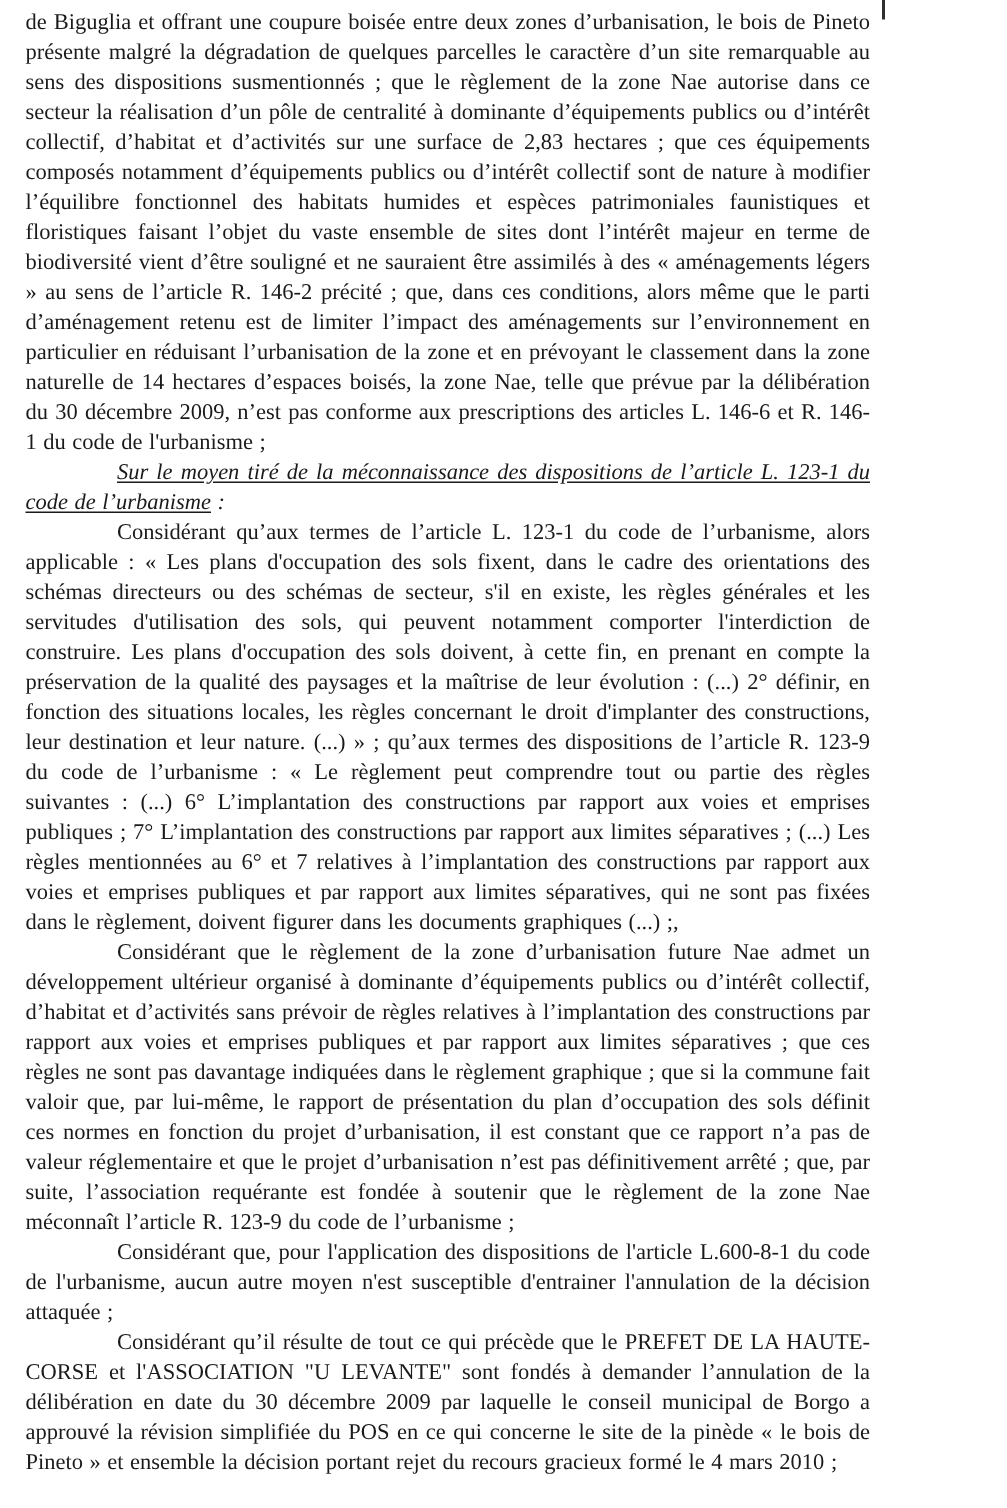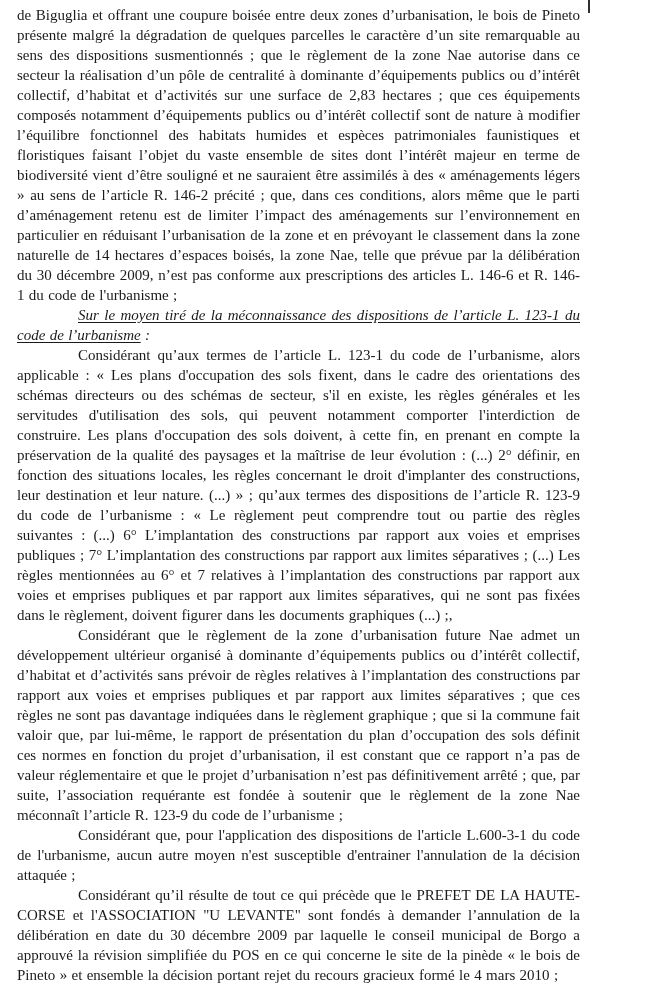--- a/index.html
+++ b/index.html
@@ -57,17 +57,17 @@
   <div class="corner-mark"></div>
 
   <p class="block">de Biguglia et offrant une coupure boisée entre deux zones d’urbanisation, le bois de Pineto présente malgré la dégradation de quelques parcelles le caractère d’un site remarquable au sens des dispositions susmentionnés ; que le règlement de la zone Nae autorise dans ce secteur la réalisation d’un pôle de centralité à dominante d’équipements publics ou d’intérêt collectif, d’habitat et d’activités sur une surface de 2,83 hectares ; que ces équipements composés notamment d’équipements publics ou d’intérêt collectif sont de nature à modifier l’équilibre fonctionnel des habitats humides et espèces patrimoniales faunistiques et floristiques faisant l’objet du vaste ensemble de sites dont l’intérêt majeur en terme de biodiversité vient d’être souligné et ne sauraient être assimilés à des « aménagements légers » au sens de l’article R. 146-2 précité ; que, dans ces conditions, alors même que le parti d’aménagement retenu est de limiter l’impact des aménagements sur l’environnement en particulier en réduisant l’urbanisation de la zone et en prévoyant le classement dans la zone naturelle de 14 hectares d’espaces boisés, la zone Nae, telle que prévue par la délibération du 30 décembre 2009, n’est pas conforme aux prescriptions des articles L. 146-6 et R. 146-1 du code de l'urbanisme ;</p>
 
   <p class="block heading"><span class="u">Sur le moyen tiré de la méconnaissance des dispositions de l’article L. 123-1 du code de l’urbanisme</span><span> :</span></p>
 
   <p class="block indent">Considérant qu’aux termes de l’article L. 123-1 du code de l’urbanisme, alors applicable : « Les plans d'occupation des sols fixent, dans le cadre des orientations des schémas directeurs ou des schémas de secteur, s'il en existe, les règles générales et les servitudes d'utilisation des sols, qui peuvent notamment comporter l'interdiction de construire. Les plans d'occupation des sols doivent, à cette fin, en prenant en compte la préservation de la qualité des paysages et la maîtrise de leur évolution : (...) 2° définir, en fonction des situations locales, les règles concernant le droit d'implanter des constructions, leur destination et leur nature. (...) » ; qu’aux termes des dispositions de l’article R. 123-9 du code de l’urbanisme : « Le règlement peut comprendre tout ou partie des règles suivantes : (...) 6° L’implantation des constructions par rapport aux voies et emprises publiques ; 7° L’implantation des constructions par rapport aux limites séparatives ; (...) Les règles mentionnées au 6° et 7 relatives à l’implantation des constructions par rapport aux voies et emprises publiques et par rapport aux limites séparatives, qui ne sont pas fixées dans le règlement, doivent figurer dans les documents graphiques (...) ;,</p>
 
   <p class="block indent">Considérant que le règlement de la zone d’urbanisation future Nae admet un développement ultérieur organisé à dominante d’équipements publics ou d’intérêt collectif, d’habitat et d’activités sans prévoir de règles relatives à l’implantation des constructions par rapport aux voies et emprises publiques et par rapport aux limites séparatives ; que ces règles ne sont pas davantage indiquées dans le règlement graphique ; que si la commune fait valoir que, par lui-même, le rapport de présentation du plan d’occupation des sols définit ces normes en fonction du projet d’urbanisation, il est constant que ce rapport n’a pas de valeur réglementaire et que le projet d’urbanisation n’est pas définitivement arrêté ; que, par suite, l’association requérante est fondée à soutenir que le règlement de la zone Nae méconnaît l’article R. 123-9 du code de l’urbanisme ;</p>
 
-  <p class="block indent">Considérant que, pour l'application des dispositions de l'article L.600-3-1 du code de l'urbanisme, aucun autre moyen n'est susceptible d'entrainer l'annulation de la décision attaquée ;</p>
+  <p class="block indent">Considérant que, pour l'application des dispositions de l'article L.600-8-1 du code de l'urbanisme, aucun autre moyen n'est susceptible d'entrainer l'annulation de la décision attaquée ;</p>
 
   <p class="block indent">Considérant qu’il résulte de tout ce qui précède que le PREFET DE LA HAUTE-CORSE et l'ASSOCIATION "U LEVANTE" sont fondés à demander l’annulation de la délibération en date du 30 décembre 2009 par laquelle le conseil municipal de Borgo a approuvé la révision simplifiée du POS en ce qui concerne le site de la pinède « le bois de Pineto » et ensemble la décision portant rejet du recours gracieux formé le 4 mars 2010 ;</p>
 
 </div>
 
 </body></html>

